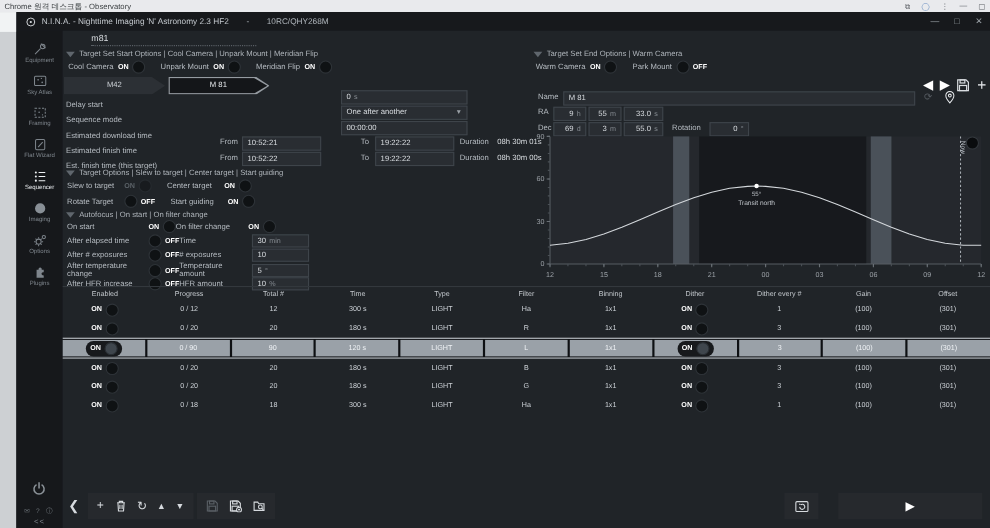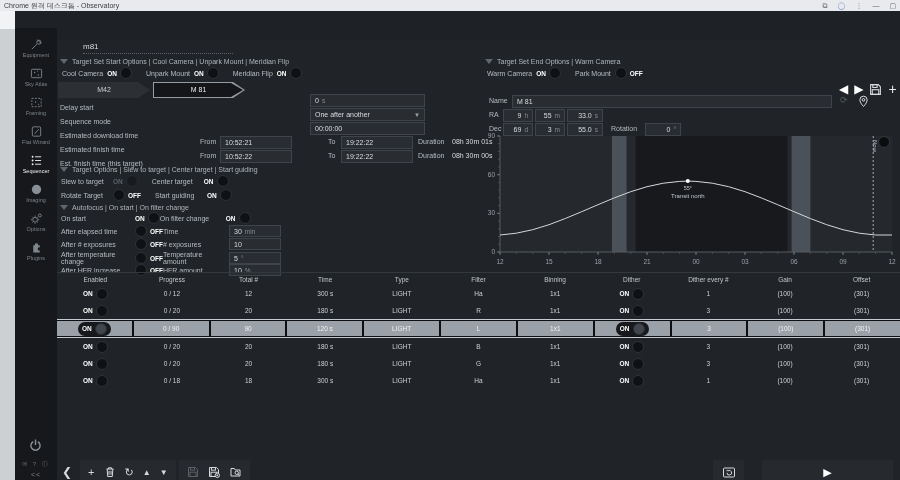--- a/index.html
+++ b/index.html
@@ -26,21 +26,21 @@
   .sidebar{width:42px;background:#16181b;display:flex;flex-direction:column;align-items:center;padding-top:5px;}
   .sb-item{width:40px;height:29px;display:flex;flex-direction:column;align-items:center;justify-content:center;
            color:#7e858c;font-size:5.5px;gap:1px;cursor:pointer;}
   .sb-item svg{stroke:currentColor;fill:none;stroke-width:1;}
   .sb-item.active{color:#eef1f4;}
   .sb-bottom{margin-top:auto;display:flex;flex-direction:column;align-items:center;padding-bottom:2px;color:#8a9197;}
   .sb-power svg{stroke:#8a9197;fill:none;stroke-width:1.4;}
   .sb-mini{font-size:6px;color:#6a7076;letter-spacing:2px;margin-top:3px;}
   .sb-collapse{font-size:7px;color:#7e858c;margin-top:2px;letter-spacing:1px;}
   
-  .main{flex:1;position:relative;background:#202428;margin-top:12px;}
+  .main{flex:1;position:relative;background:#202428;}
   .lbl{font-size:7px;color:#b6bcc2;}
   .sublbl{position:absolute;font-size:7px;color:#b6bcc2;}
   .fval2{position:absolute;font-size:7px;color:#d8dce0;}
   .name-input{position:absolute;left:26px;top:2px;width:150px;height:12px;font-size:8px;color:#d8dce0;
               border-bottom:1px dotted #5a6066;}
   .sec-header{position:absolute;height:10px;font-size:7px;color:#aeb4ba;display:flex;align-items:center;gap:4px;}
   .tri{width:0;height:0;border-left:4px solid transparent;border-right:4px solid transparent;border-top:5px solid #5f666d;}
   .togrow{position:absolute;display:flex;align-items:center;}
   .togrow .lbl{margin-right:4px;}
   .togrow .gap{width:14px;}
@@ -108,20 +108,34 @@
       <span>⧉</span>
       <span class="blue">◯</span>
       <span>⋮</span>
       <span>—</span>
       <span>▢</span>
     </span>
   </div>
   <div class="left-strip"></div>
 
   <div class="app">
+    <div class="titlebar">
+      <svg width="10" height="10" viewBox="0 0 12 12">
+        <circle cx="6" cy="6" r="4.3" stroke="#dfe3e6" fill="none" stroke-width="1"></circle>
+        <circle cx="6" cy="6" r="1.2" fill="#dfe3e6"></circle>
+      </svg>
+      <span style="margin-left:5px">N.I.N.A. - Nighttime Imaging 'N' Astronomy 2.3 HF2</span>
+      <span class="sep">-</span>
+      <span class="dev">10RC/QHY268M</span>
+      <span class="win-controls">
+        <span>—</span>
+        <span>□</span>
+        <span>✕</span>
+      </span>
+    </div>
 
     <div class="body">
 
       <div class="sidebar">
         <div id="sb-items">
             <div class="sb-item">
               <svg width="13" height="13" viewBox="0 0 14 14">
                 <circle cx="9.5" cy="4.5" r="2.2"></circle>
                 <path d="M2 12 L7.3 6.7"></path>
                 <path d="M7.8 1.8 L12.2 6.2"></path>

